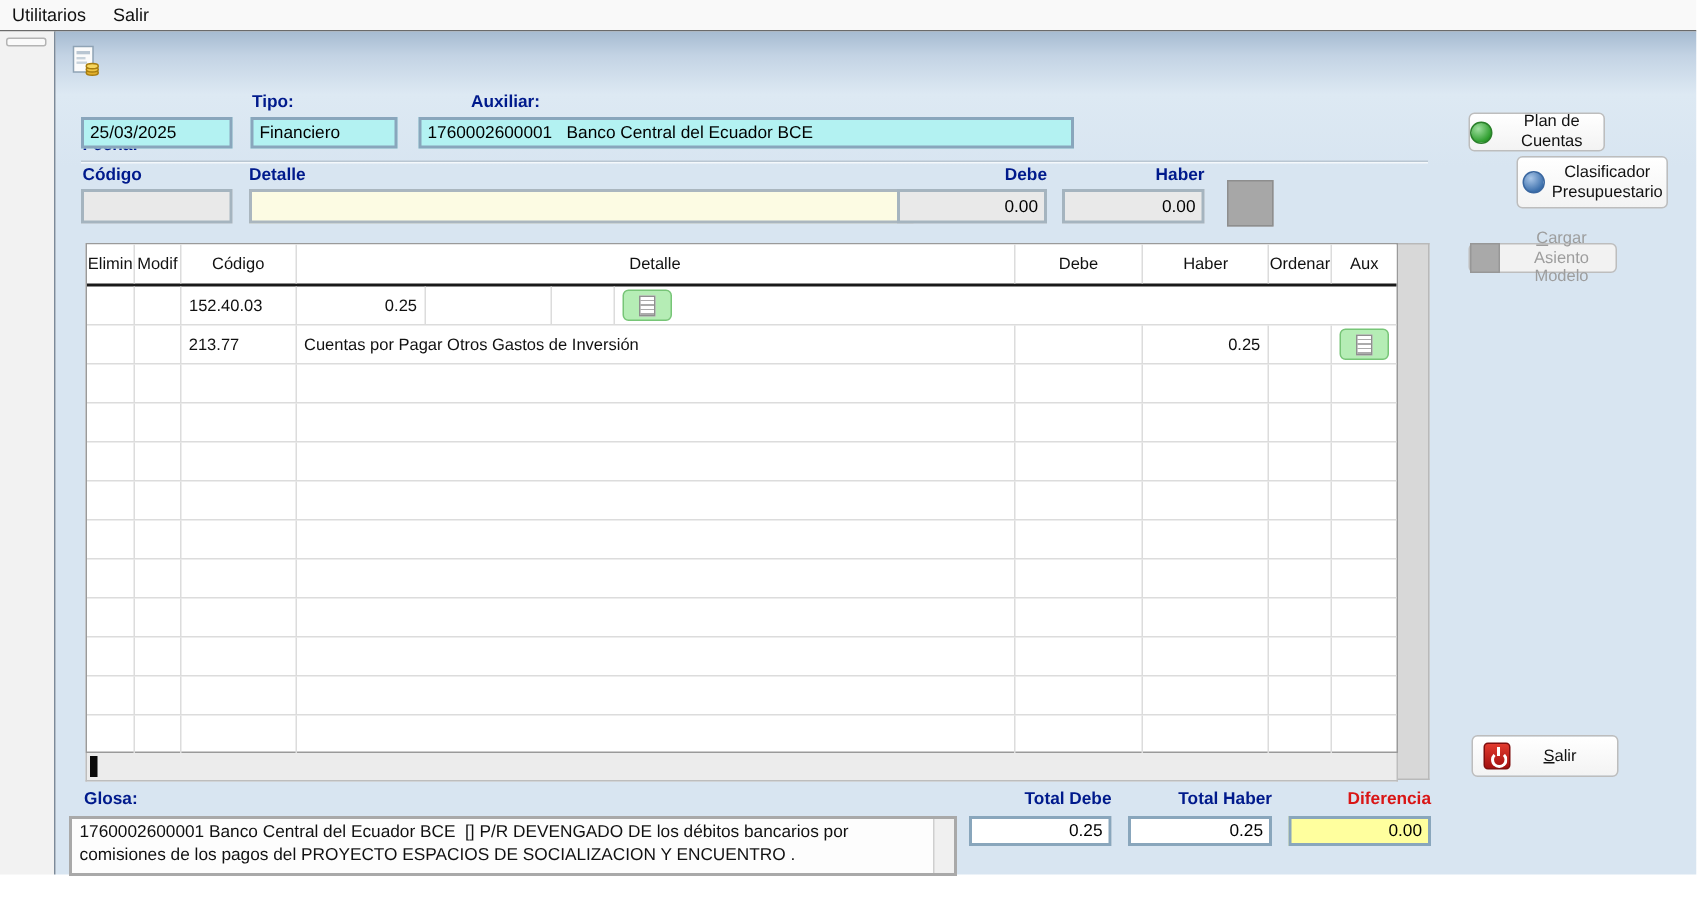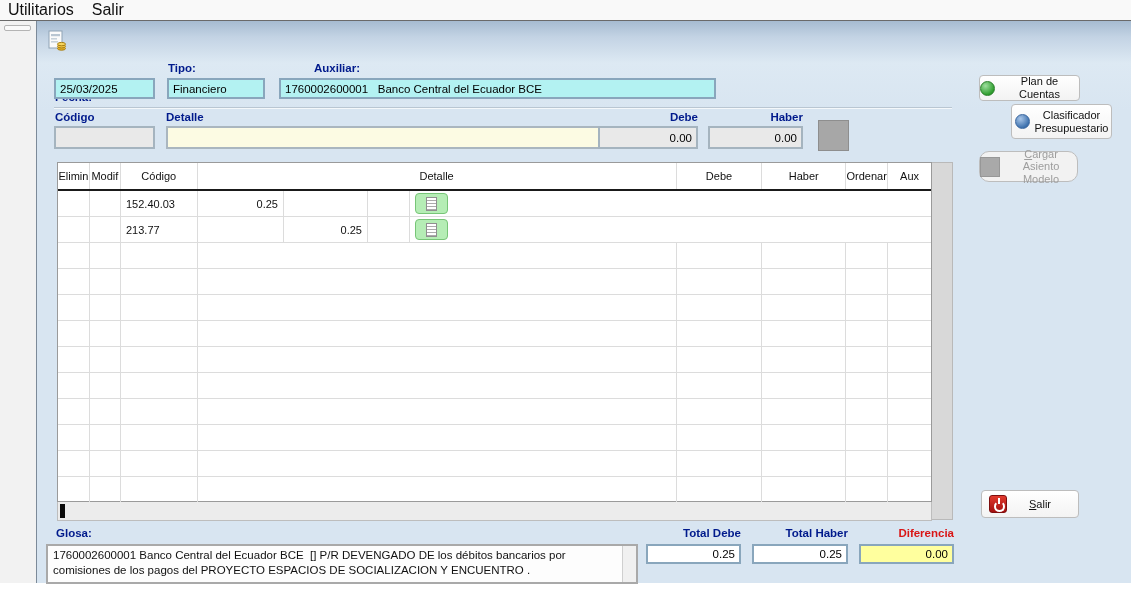--- a/index.html
+++ b/index.html
@@ -20,21 +20,21 @@
 
   .app{position:relative;width:1131px;height:605px;}
 
   
   .titlebar{height:22px;background:linear-gradient(#f9f5f5,#eeeaea);display:flex;align-items:center;padding-left:4px;border-bottom:1px solid #e0dcdc;}
   .titlebar .title-text{margin-left:6px;color:#111;font-size:12px;}
   .app-icon{width:17px;height:16px;display:inline-block;}
 
   
   .menubar{height:20px;background:#f9f9f9;display:flex;align-items:center;padding-left:8px;gap:18px;}
-  .menu-item{color:#111;font-size:16px;cursor:default;}
+  .menu-item{color:#111;font-size:12px;cursor:default;}
 
   
   .window-body{position:relative;height:563px;border-top:1px solid #6a6a6a;display:flex;}
   .left-strip{width:36px;height:100%;background:#f2f2f2;position:relative;}
   .strip-handle{position:absolute;left:4px;top:4px;width:27px;height:6px;border:1px solid #b4b4b4;border-radius:2px;background:#fafafa;}
   .main-panel{position:relative;width:1095px;height:100%;border-left:1px solid #7c8a99;
     background:linear-gradient(#a6bbd1 0px,#c3d3e4 16px,#dde9f3 42px,var(--content-bg) 90px,var(--content-bg) 100%);}
 
   
   .toolbar-icon{position:absolute;left:9px;top:8px;width:24px;height:24px;}
@@ -137,30 +137,30 @@
       <span class="lbl" style="left:129px;top:90px;">Detalle</span>
       <span class="lbl" style="left:561px;top:90px;width:100px;text-align:right;">Debe</span>
       <span class="lbl" style="left:671px;top:90px;width:95px;text-align:right;">Haber</span>
 
       <input class="entry-field" style="left: 17px; top: 105px; width: 101px;" value="">
       <input class="entry-field yellow" style="left: 129px; top: 105px; width: 443px;" value="">
       <input class="entry-field num" style="left: 561px; top: 105px; width: 100px;" value="0.00">
       <input class="entry-field num" style="left: 671px; top: 105px; width: 95px;" value="0.00">
       <div class="gray-square-btn"></div>
 
-      <div class="side-btn" style="left:942px;top:54px;width:101px;height:26px;">
+      <div class="side-btn" style="left:942px;top:54px;width:91px;height:26px;">
         <span class="sphere green"></span>
         <span style="white-space:pre-line;">Plan de Cuentas</span>
       </div>
       <div class="side-btn" style="left:974px;top:83px;width:101px;height:35px;text-align:center;">
         <span class="sphere blue"></span>
         <span style="white-space:pre-line;">Clasificador
 Presupuestario</span>
       </div>
-      <div class="side-btn disabled" style="left:942px;top:130px;width:99px;height:31px;border-radius:10px;">
+      <div class="side-btn disabled" style="left:942px;top:141px;width:99px;height:20px;">
         <span class="gray-chip"></span>
         <span style="white-space:pre-line;"><u>C</u>argar Asiento<br>Modelo</span>
       </div>
       <div class="side-btn" style="left:944px;top:469px;width:98px;height:28px;justify-content:flex-start;padding-left:7px;gap:22px;">
         <span class="pwr"></span>
         <span><u>S</u>alir</span>
       </div>
 
       <div class="grid">
         <div class="grid-header">
@@ -184,20 +184,21 @@
               <div class="gcell last" style="width: 43px;">
                 <div class="aux-btn">
                   <div class="doc-glyph"></div>
                 </div>
               </div>
             </div>
             <div class="grid-row">
               <div class="gcell" style="width: 32px;"></div>
               <div class="gcell" style="width: 31px;"></div>
               <div class="gcell left" style="width: 77px;">213.77</div>
+              <div class="gcell left" style="width: 480px;">Cuentas por Pagar Otros Gastos de Inversión</div>
               <div class="gcell right" style="width: 86px;"></div>
               <div class="gcell right" style="width: 84px;">0.25</div>
               <div class="gcell" style="width: 42px;"></div>
               <div class="gcell last" style="width: 43px;">
                 <div class="aux-btn">
                   <div class="doc-glyph"></div>
                 </div>
               </div>
             </div>
             <div class="grid-row">

